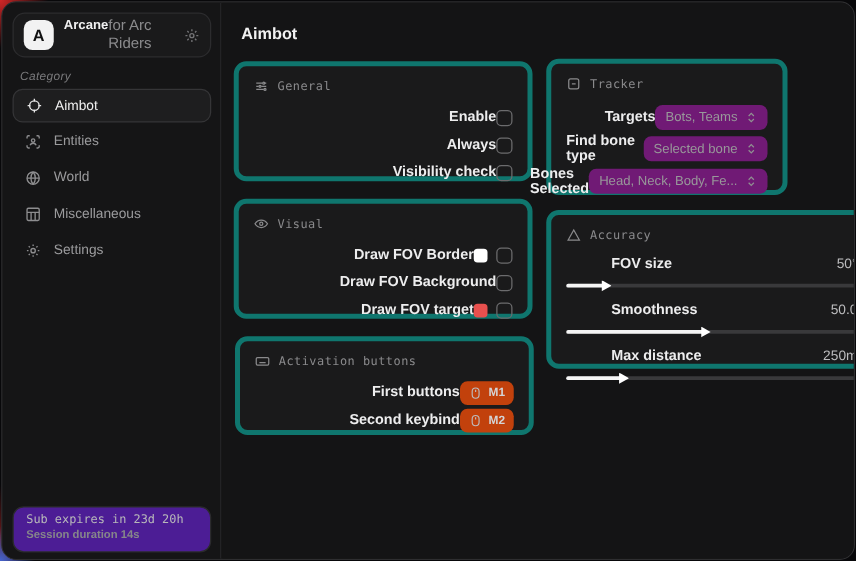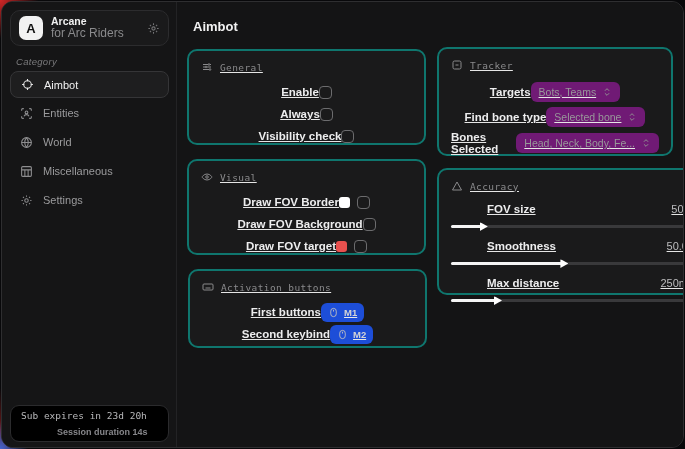--- a/index.html
+++ b/index.html
@@ -30,21 +30,21 @@
   .brand-card {
     position:absolute; left:8px; top:8px; width:159px; height:36px;
     background:#1a1a1b; border:1px solid #2c2c2e; border-radius:10px;
     display:flex; align-items:center; padding:0 8px; gap:8px;
   }
   .logo {
     width:24px; height:24px; border-radius:7px; background:#f2f2f2;
     color:#111; font-weight:bold; font-size:13px;
     display:flex; align-items:center; justify-content:center; flex:0 0 auto;
   }
-  .brand-text { display:flex; flex-direction:column; line-height:1.15; flex:1; }
+  .brand-text { display:flex; line-height:1.15; flex:1; }
   .brand-name { font-size:10.5px; font-weight:bold; color:#f0f0f0; }
   .brand-sub  { font-size:12px; color:#8b8b8d; }
   .refresh-btn { color:#737375; display:flex; align-items:center; cursor:pointer; }
 
   .category-label {
     position:absolute; left:14px; top:54px;
     font-size:9.5px; color:#7a7a7c; letter-spacing:.3px;font-style:italic;
   }
   .nav { position:absolute; left:8px; top:69px; width:159px; }
   .nav-item {
@@ -53,66 +53,65 @@
     color:#9b9b9d; font-size:11px; cursor:pointer; margin-bottom:1px;
   }
   .nav-item .nicon { display:flex; align-items:center; color:#8d8d8f; }
   .nav-item.active {
     background:#1e1e1f; border:1px solid #353537; color:#f0f0f0; height:27px;
   }
   .nav-item.active .nicon { color:#e8e8e8; }
 
   .footer-card {
     position:absolute; left:8px; bottom:5px; width:159px; height:37px;
-    border:1px solid #2b2b2d; border-radius:9px; background:#000000;
-    padding:4px 10px; display:flex; flex-direction:column; justify-content:space-between; gap:1px;
+    border:1px solid #2b2b2d; border-radius:9px; background:#4c1d95;
+    padding:4px 10px; display:flex; flex-direction:column; justify-content:flex-start; gap:1px;
   }
   .footer-line1 { font-family:"DejaVu Sans Mono", monospace; font-size:9.5px; color:#b8b8ba; }
-  .footer-line2 { font-size:9px; color:#86868a; font-weight:bold;margin-left:36px; }
+  .footer-line2 { font-size:9px; color:#86868a; font-weight:bold; }
 
   
   .main { position:absolute; left:176px; top:0; right:0; bottom:0; background:#141415; }
   .page-title { position:absolute; left:15px; top:17px; font-size:13px; font-weight:bold; color:#f2f2f2; }
 
   .card {
-    position:absolute; background:#1a1a1b; border:2px solid #0f766e; border-radius:10px;
+    position:absolute; background:#1a1a1b; border:4px solid #0f766e; border-radius:10px;
     padding:10px 12px;
-    text-decoration:underline;
   }
   .card-general    { left:9px;  top:47px;  width:239px; height:96px; }
   .card-visual     { left:9px;  top:157px; width:239px; height:96px; }
   .card-activation { left:10px;  top:267px; width:239px; height:79px; }
-  .card-tracker    { left:259px; top:45px;  width:236px; height:109px; }
+  .card-tracker    { left:259px; top:45px;  width:193px; height:109px; }
   .card-accuracy   { left:259px; top:166px; width:265px; height:127px; }
 
   .sec-head {
     display:flex; align-items:center; gap:7px;
     font-family:"DejaVu Sans Mono", monospace;
     font-size:9.5px; color:#8a8a8c; letter-spacing:.4px;
     margin-bottom:8px;
   }
   .sec-head .sicon { display:flex; align-items:center; color:#8a8a8c; }
 
   .row {
-    display:flex; align-items:center; justify-content:center;
+    display:flex; align-items:center; justify-content:flex-end;
     height:22px;
   }
   .row-label { font-size:11.5px; font-weight:600; color:#ededee; }
   .row-end { display:flex; align-items:center; gap:7px; }
 
   .checkbox {
     width:13px; height:13px; border-radius:4px;
     border:1.5px solid #6c6c6e; background:transparent; cursor:pointer;
   }
   .swatch { width:11px; height:11px; border-radius:3px; cursor:pointer; }
 
   .keybtn {
     display:flex; align-items:center; gap:5px;
     height:19px; padding:0 7px; border-radius:6px;
-    background:#1d4ed8; color:#d4d4d6; font-size:9.5px; font-weight:bold;
+    background:#c2410c; color:#d4d4d6; font-size:9.5px; font-weight:bold;
     cursor:pointer;
   }
   .keybtn .micon { display:flex; color:#bdbdbf; }
 
   .selectbtn {
     display:flex; align-items:center; gap:6px;
     height:20px; padding:0 8px; border-radius:6px;
     background:#701a75; color:#98989a; font-size:10.5px; cursor:pointer;
     white-space:nowrap;
   }

